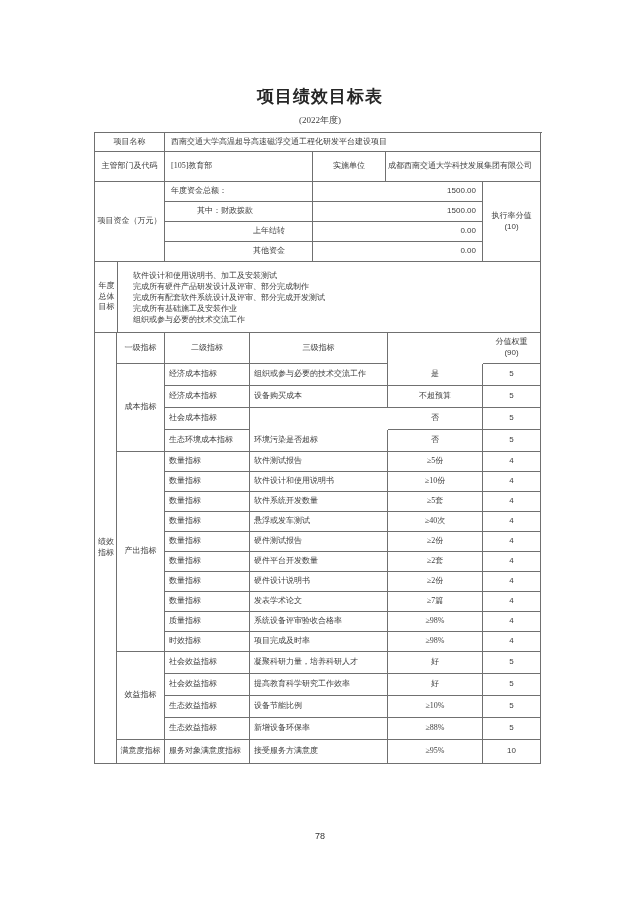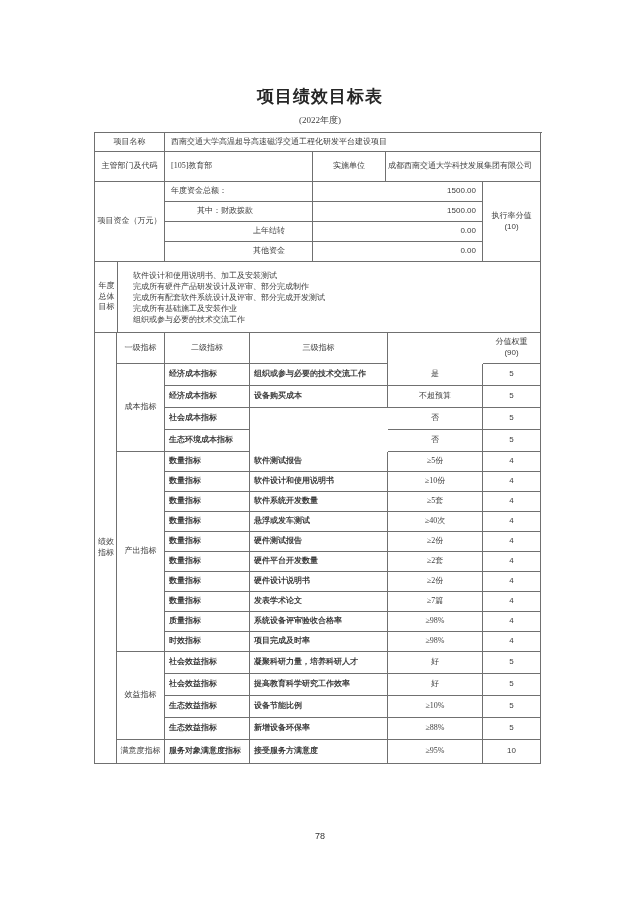--- a/index.html
+++ b/index.html
@@ -32,21 +32,21 @@
   .gB{grid-template-columns:70px 148px 170px 58px;grid-template-rows:repeat(4,20px);}
   .gC{grid-template-columns:23px 423px;grid-template-rows:71px;}
   .gD{grid-template-columns:22px 48px 85px 138px 95px 58px;
       grid-template-rows:31px repeat(4,22px) repeat(10,20px) repeat(4,22px) 24px;}
   .c{
     border-right:1px solid #707070;border-bottom:1px solid #707070;
     box-sizing:border-box;display:flex;align-items:center;
     font-size:8px;line-height:1.35;overflow:hidden;white-space:nowrap;
   }
   .ctr{justify-content:center;text-align:center;}
-  .lft{padding-left:4px;font-weight:bold;}
+  .lft{padding-left:4px;}
   .lft6{padding-left:6px;}
   .ind32{padding-left:32px;}
   .ind88{padding-left:88px;}
   .rgt{justify-content:flex-end;padding-right:6px;font-family:"Liberation Sans","DejaVu Sans",sans-serif;}
   .tight{padding-left:2px;padding-right:1px;letter-spacing:0;}
   .wrap2{white-space:normal;}
   .wrap2 span{display:inline-block;width:17px;text-align:right;word-break:break-all;}
   .twoline{flex-direction:column;justify-content:center;white-space:normal;}
   .twoline span{display:block;}
   .goal{
@@ -133,20 +133,21 @@
     <div class="c lft" style="grid-area:3/3">经济成本指标</div>
     <div class="c lft" style="grid-area:3/4">设备购买成本</div>
     <div class="c ctr" style="grid-area:3/5">不超预算</div>
     <div class="c ctr num" style="grid-area:3/6">5</div>
 
     <div class="c lft" style="grid-area:4/3">社会成本指标</div>
     <div class="c ctr" style="grid-area:4/5">否</div>
     <div class="c ctr num" style="grid-area:4/6">5</div>
 
     <div class="c lft" style="grid-area:5/3">生态环境成本指标</div>
+    <div class="c lft" style="grid-area:5/4">环境污染是否超标</div>
     <div class="c ctr" style="grid-area:5/5">否</div>
     <div class="c ctr num" style="grid-area:5/6">5</div>
 
     <div class="c ctr" style="grid-area:6/2/16/3">产出指标</div>
 
     <div class="c lft" style="grid-area:6/3">数量指标</div>
     <div class="c lft" style="grid-area:6/4">软件测试报告</div>
     <div class="c ctr" style="grid-area:6/5">≥5份</div>
     <div class="c ctr num" style="grid-area:6/6">4</div>
 

